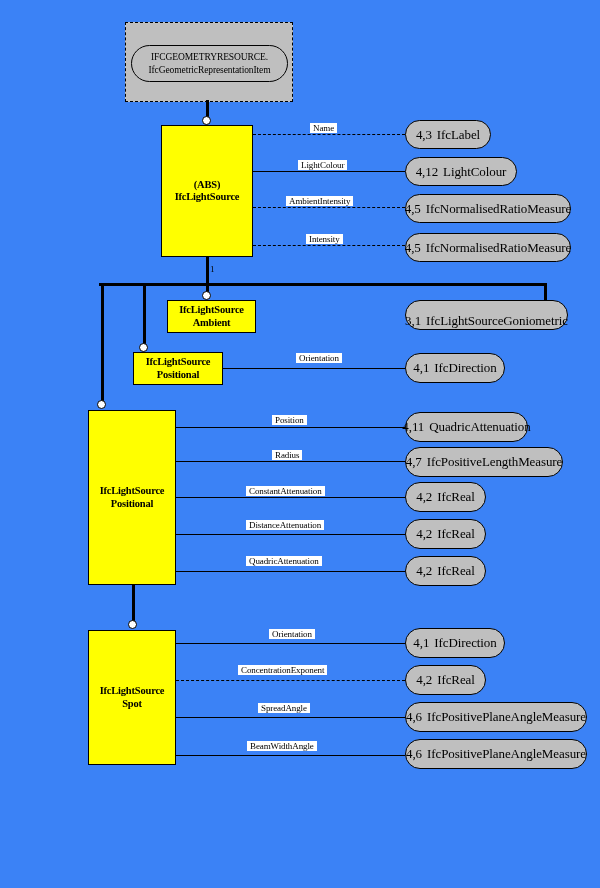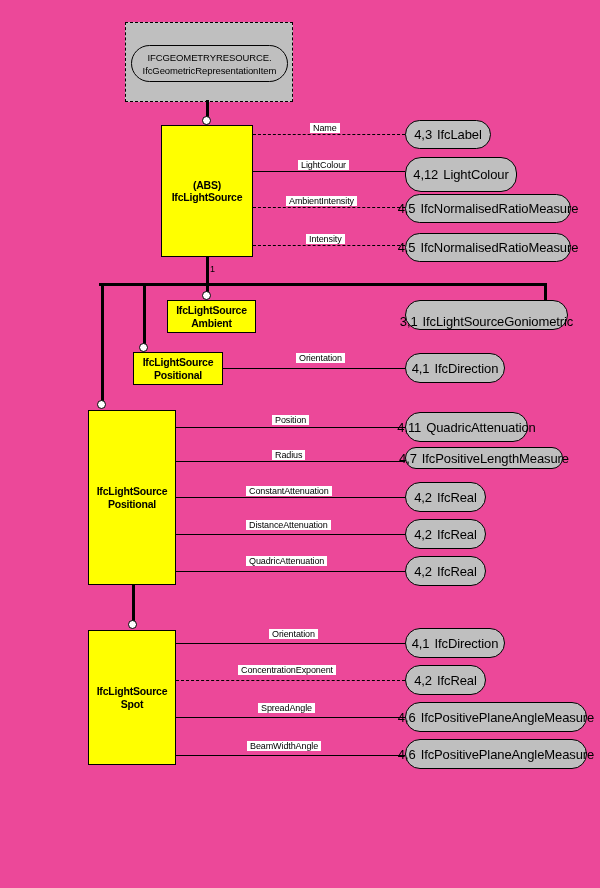--- a/index.html
+++ b/index.html
@@ -4,22 +4,23 @@
 <style>
   html,body{margin:0;padding:0;background:#fff;}
   body{
     font-family:"Liberation Sans", sans-serif;
     -webkit-font-smoothing:none;
   }
   #canvas{
     position:relative;
     width:600px;
     height:888px;
-    background:#ec4899;
+    background:#3b82f6;
     overflow:hidden;
+    font-family:Liberation Serif, serif;
   }
 
   
   .ent{
     position:absolute;
     background:#ffff00;
     border:1.5px solid #000;
     box-sizing:border-box;
     display:flex;
     align-items:center;
@@ -132,21 +133,21 @@
 
   <div class="dash-h" style="left:253px;top:134px;width:152px;"></div>
   <div class="attr-lbl" style="left:310px;top:123px;">Name</div>
   <div class="oval" style="left:405px;top:120px;width:86px;height:29px;">
     <span class="num">4,3</span>
     <span>IfcLabel</span>
   </div>
 
   <div class="ln ln-h" style="left:253px;top:171px;width:152px;"></div>
   <div class="attr-lbl" style="left:298px;top:160px;">LightColour</div>
-  <div class="oval" style="left:405px;top:157px;width:112px;height:35px;">
+  <div class="oval" style="left:405px;top:157px;width:112px;height:29px;">
     <span class="num">4,12</span>
     <span>LightColour</span>
   </div>
 
   <div class="dash-h" style="left:253px;top:207px;width:152px;"></div>
   <div class="attr-lbl" style="left:286px;top:196px;">AmbientIntensity</div>
   <div class="oval" style="left:405px;top:194px;width:166px;height:29px;">
     <span class="num">4,5</span>
     <span>IfcNormalisedRatioMeasure</span>
   </div>
@@ -206,21 +207,21 @@
 
   <div class="ln ln-h" style="left:176px;top:427px;width:229px;"></div>
   <div class="attr-lbl" style="left:272px;top:415px;">Position</div>
   <div class="oval" style="left:405px;top:412px;width:123px;height:30px;">
     <span class="num">4,11</span>
     <span>QuadricAttenuation</span>
   </div>
 
   <div class="ln ln-h" style="left:176px;top:461px;width:229px;"></div>
   <div class="attr-lbl" style="left:272px;top:450px;">Radius</div>
-  <div class="oval" style="left:405px;top:447px;width:158px;height:22px;">
+  <div class="oval" style="left:405px;top:447px;width:158px;height:30px;">
     <span class="num">4,7</span>
     <span>IfcPositiveLengthMeasure</span>
   </div>
 
   <div class="ln ln-h" style="left:176px;top:497px;width:229px;"></div>
   <div class="attr-lbl" style="left:246px;top:486px;">ConstantAttenuation</div>
   <div class="oval" style="left:405px;top:482px;width:81px;height:30px;">
     <span class="num">4,2</span>
     <span>IfcReal</span>
   </div>

